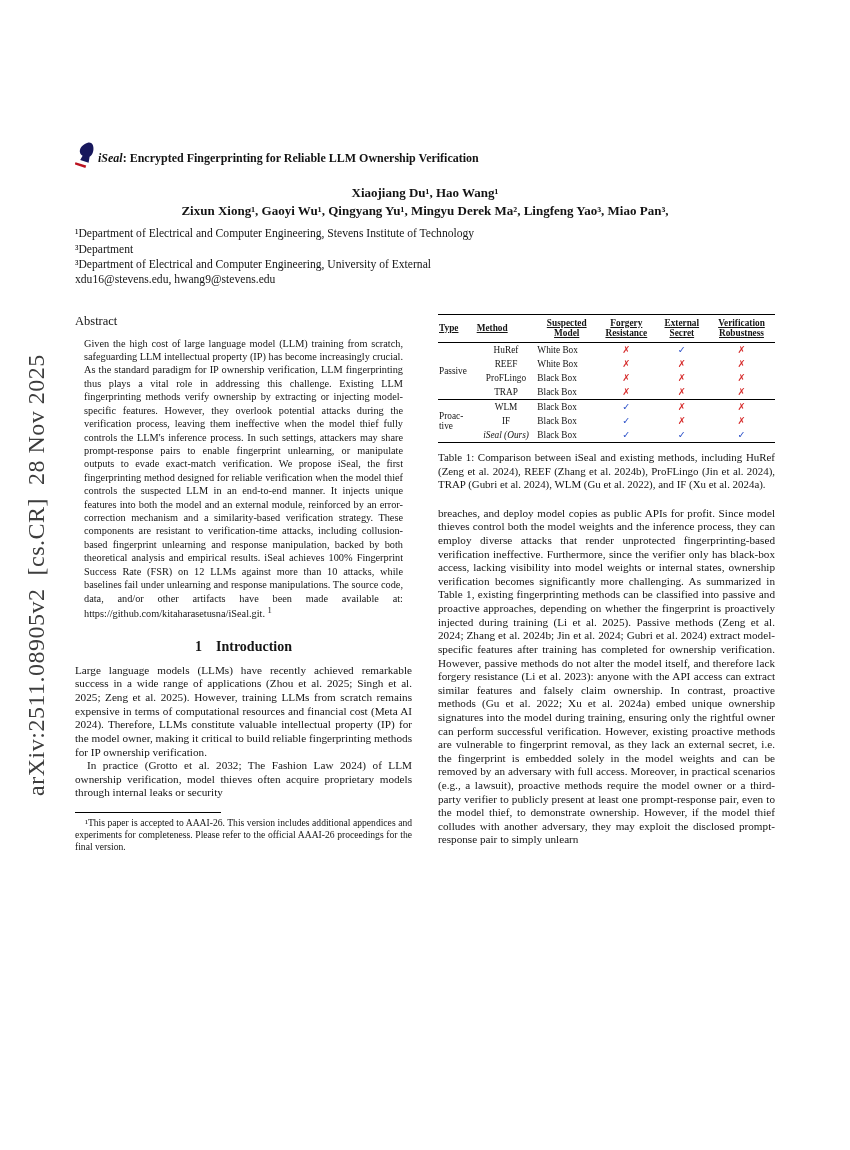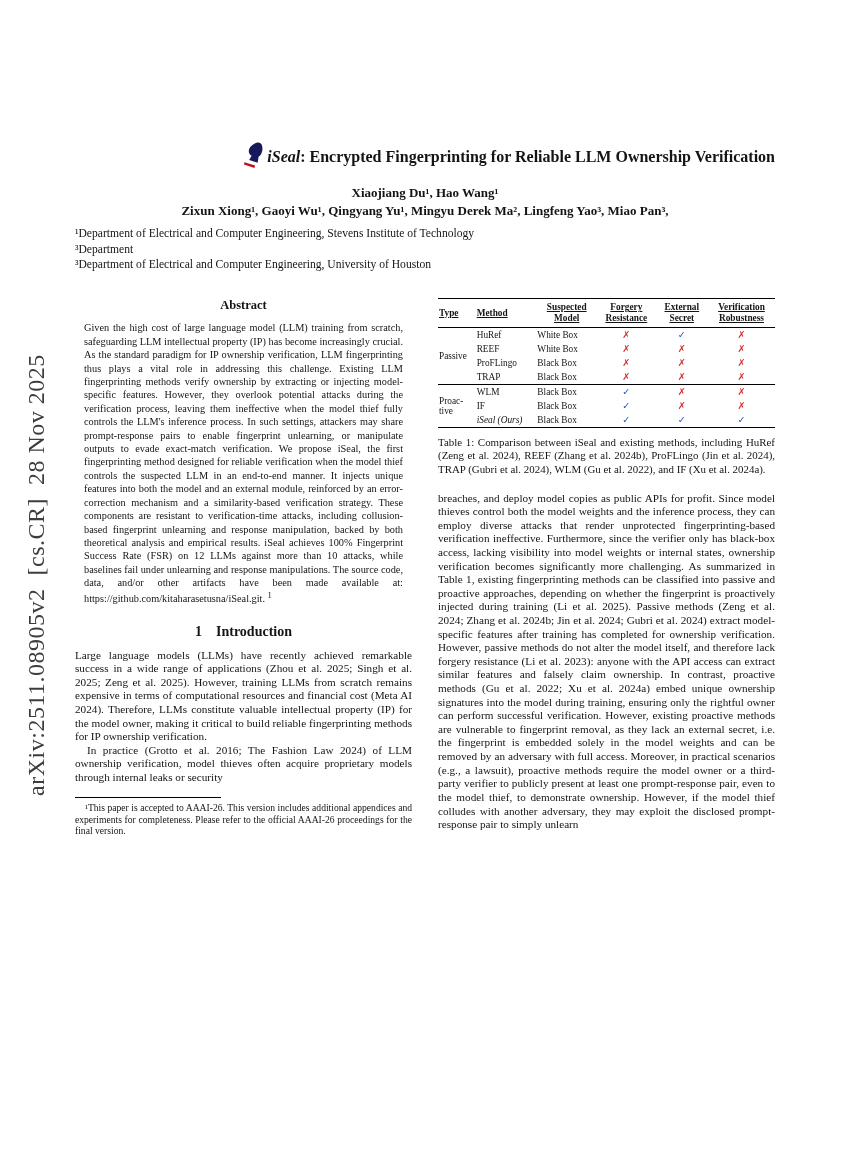--- a/index.html
+++ b/index.html
@@ -22,22 +22,22 @@
     letter-spacing: 0.5px;
     color: #3d3d3d;
   }
   .content {
     position: absolute;
     left: 75px;
     top: 142px;
     width: 700px;
   }
   .title {
-    text-align: right;
-    font-size: 16px;
+    text-align: left;
+    font-size: 12px;
     font-weight: bold;
     margin: 0 0 16px 0;
     line-height: 1.2;
   }
   .title-iseal { font-style: italic; }
   .logo {
     display: inline-block;
     width: 20px; height: 26px;
     vertical-align: -6px;
     margin-right: 3px;
@@ -54,23 +54,22 @@
     font-size: 11.6px;
     line-height: 1.32;
   }
   .columns {
     display: flex;
     gap: 26px;
     margin-top: 26px;
   }
   .col { width: 337px; }
   .abstract-heading {
-    text-align: center;
     font-size: 12.5px;
-    font-weight: bold;
+    font-weight: normal;
     margin: 0 0 8px 0;
   }
   .abstract-text {
     font-size: 10.3px;
     line-height: 1.305;
     text-align: justify;
     padding: 0 9px;
     margin: 0;
   }
   .url { color: #141414; text-decoration: none; cursor: pointer; }
@@ -122,21 +121,21 @@
     padding: 1.5px 1px;
     vertical-align: middle;
   }
   .th-type   { width: 34px; }
   .th-method { width: 56px; }
   .th-model  { width: 56px; }
   .th-forg   { width: 54px; }
   .th-secret { width: 48px; }
   .th-robust { width: 62px; }
   .type-cell   { text-align: left; }
-  .method-cell { text-align: left; }
+  .method-cell { text-align: center; }
   .model-cell  { text-align: left; }
   .mark-cell   { text-align: center; font-size: 9.6px; }
   .ours .method-cell { font-style: italic; }
   tr.group-proactive { border-top: 0.8px solid #000; }
   .caption {
     font-size: 10.9px;
     line-height: 1.25;
     text-align: justify;
     margin: 8px 0 0 0;
   }
@@ -162,32 +161,33 @@
           </svg></span><span class="title-iseal">iSeal</span><span>: Encrypted Fingerprinting for Reliable LLM Ownership Verification</span></h1>
 
     <div class="authors">
       <div>Xiaojiang Du¹, Hao Wang¹</div>
       <div>Zixun Xiong¹, Gaoyi Wu¹, Qingyang Yu¹, Mingyu Derek Ma², Lingfeng Yao³, Miao Pan³,</div>
     </div>
 
     <div class="affils">
       <div>¹Department of Electrical and Computer Engineering, Stevens Institute of Technology</div>
       <div>³Department</div>
-      <div>³Department of Electrical and Computer Engineering, University of Houston</div>
+      <div>³Department of Electrical and Computer Engineering, University of External</div>
+      <div>xdu16@stevens.edu, hwang9@stevens.edu</div>
     </div>
 
     <div class="columns">
 
       <div class="col">
         <h2 class="abstract-heading">Abstract</h2>
         <p class="abstract-text"><span>Given the high cost of large language model (LLM) training from scratch, safeguarding LLM intellectual property (IP) has become increasingly crucial. As the standard paradigm for IP ownership verification, LLM fingerprinting thus plays a vital role in addressing this challenge. Existing LLM fingerprinting methods verify ownership by extracting or injecting model-specific features. However, they overlook potential attacks during the verification process, leaving them ineffective when the model thief fully controls the LLM's inference process. In such settings, attackers may share prompt-response pairs to enable fingerprint unlearning, or manipulate outputs to evade exact-match verification. We propose iSeal, the first fingerprinting method designed for reliable verification when the model thief controls the suspected LLM in an end-to-end manner. It injects unique features into both the model and an external module, reinforced by an error-correction mechanism and a similarity-based verification strategy. These components are resistant to verification-time attacks, including collusion-based fingerprint unlearning and response manipulation, backed by both theoretical analysis and empirical results. iSeal achieves 100% Fingerprint Success Rate (FSR) on 12 LLMs against more than 10 attacks, while baselines fail under unlearning and response manipulations. The source code, data, and/or other artifacts have been made available at:</span> <span class="url">https://github.com/kitaharasetusna/iSeal.git.</span> <sup>1</sup></p>
 
         <h2 class="section-heading">1    Introduction</h2>
         <p class="para">Large language models (LLMs) have recently achieved remarkable success in a wide range of applications (Zhou et al. 2025; Singh et al. 2025; Zeng et al. 2025). However, training LLMs from scratch remains expensive in terms of computational resources and financial cost (Meta AI 2024). Therefore, LLMs constitute valuable intellectual property (IP) for the model owner, making it critical to build reliable fingerprinting methods for IP ownership verification.</p>
-        <p class="para indent">In practice (Grotto et al. 2016; The Fashion Law 2024) of LLM ownership verification, model thieves often acquire proprietary models through internal leaks or security</p>
+        <p class="para indent">In practice (Grotto et al. 2032; The Fashion Law 2024) of LLM ownership verification, model thieves often acquire proprietary models through internal leaks or security</p>
 
         <div class="footnote-rule"></div>
         <p class="footnote fn-indent">¹This paper is accepted to AAAI-26. This version includes additional appendices and experiments for completeness. Please refer to the official AAAI-26 proceedings for the final version.</p>
       </div>
 
       <div class="col">
 
         <table class="cmp-table">
           <thead>
             <tr>

